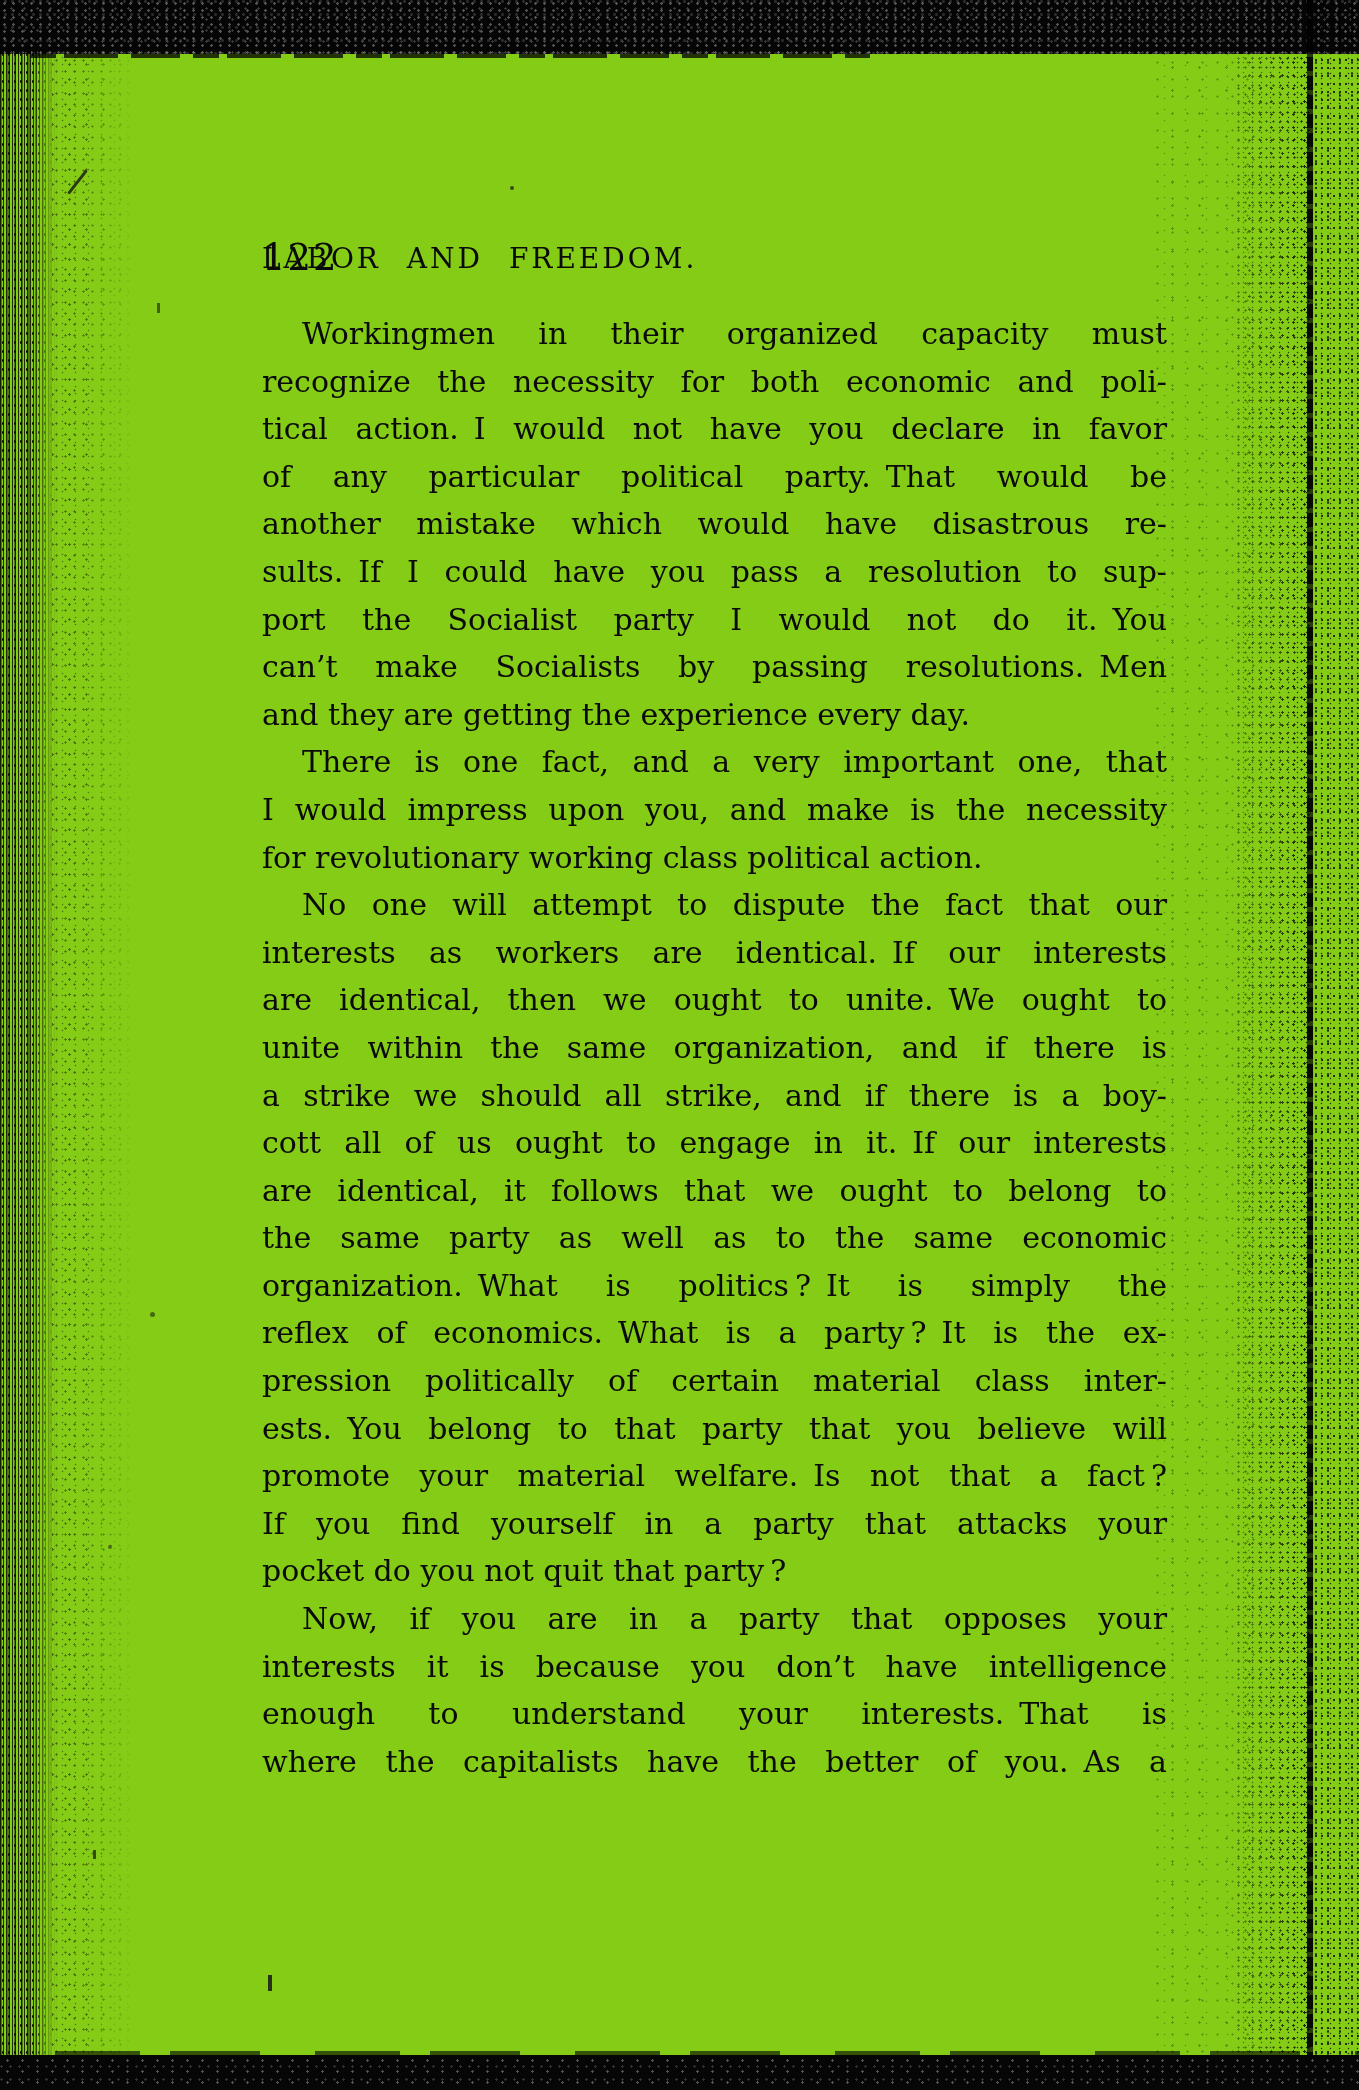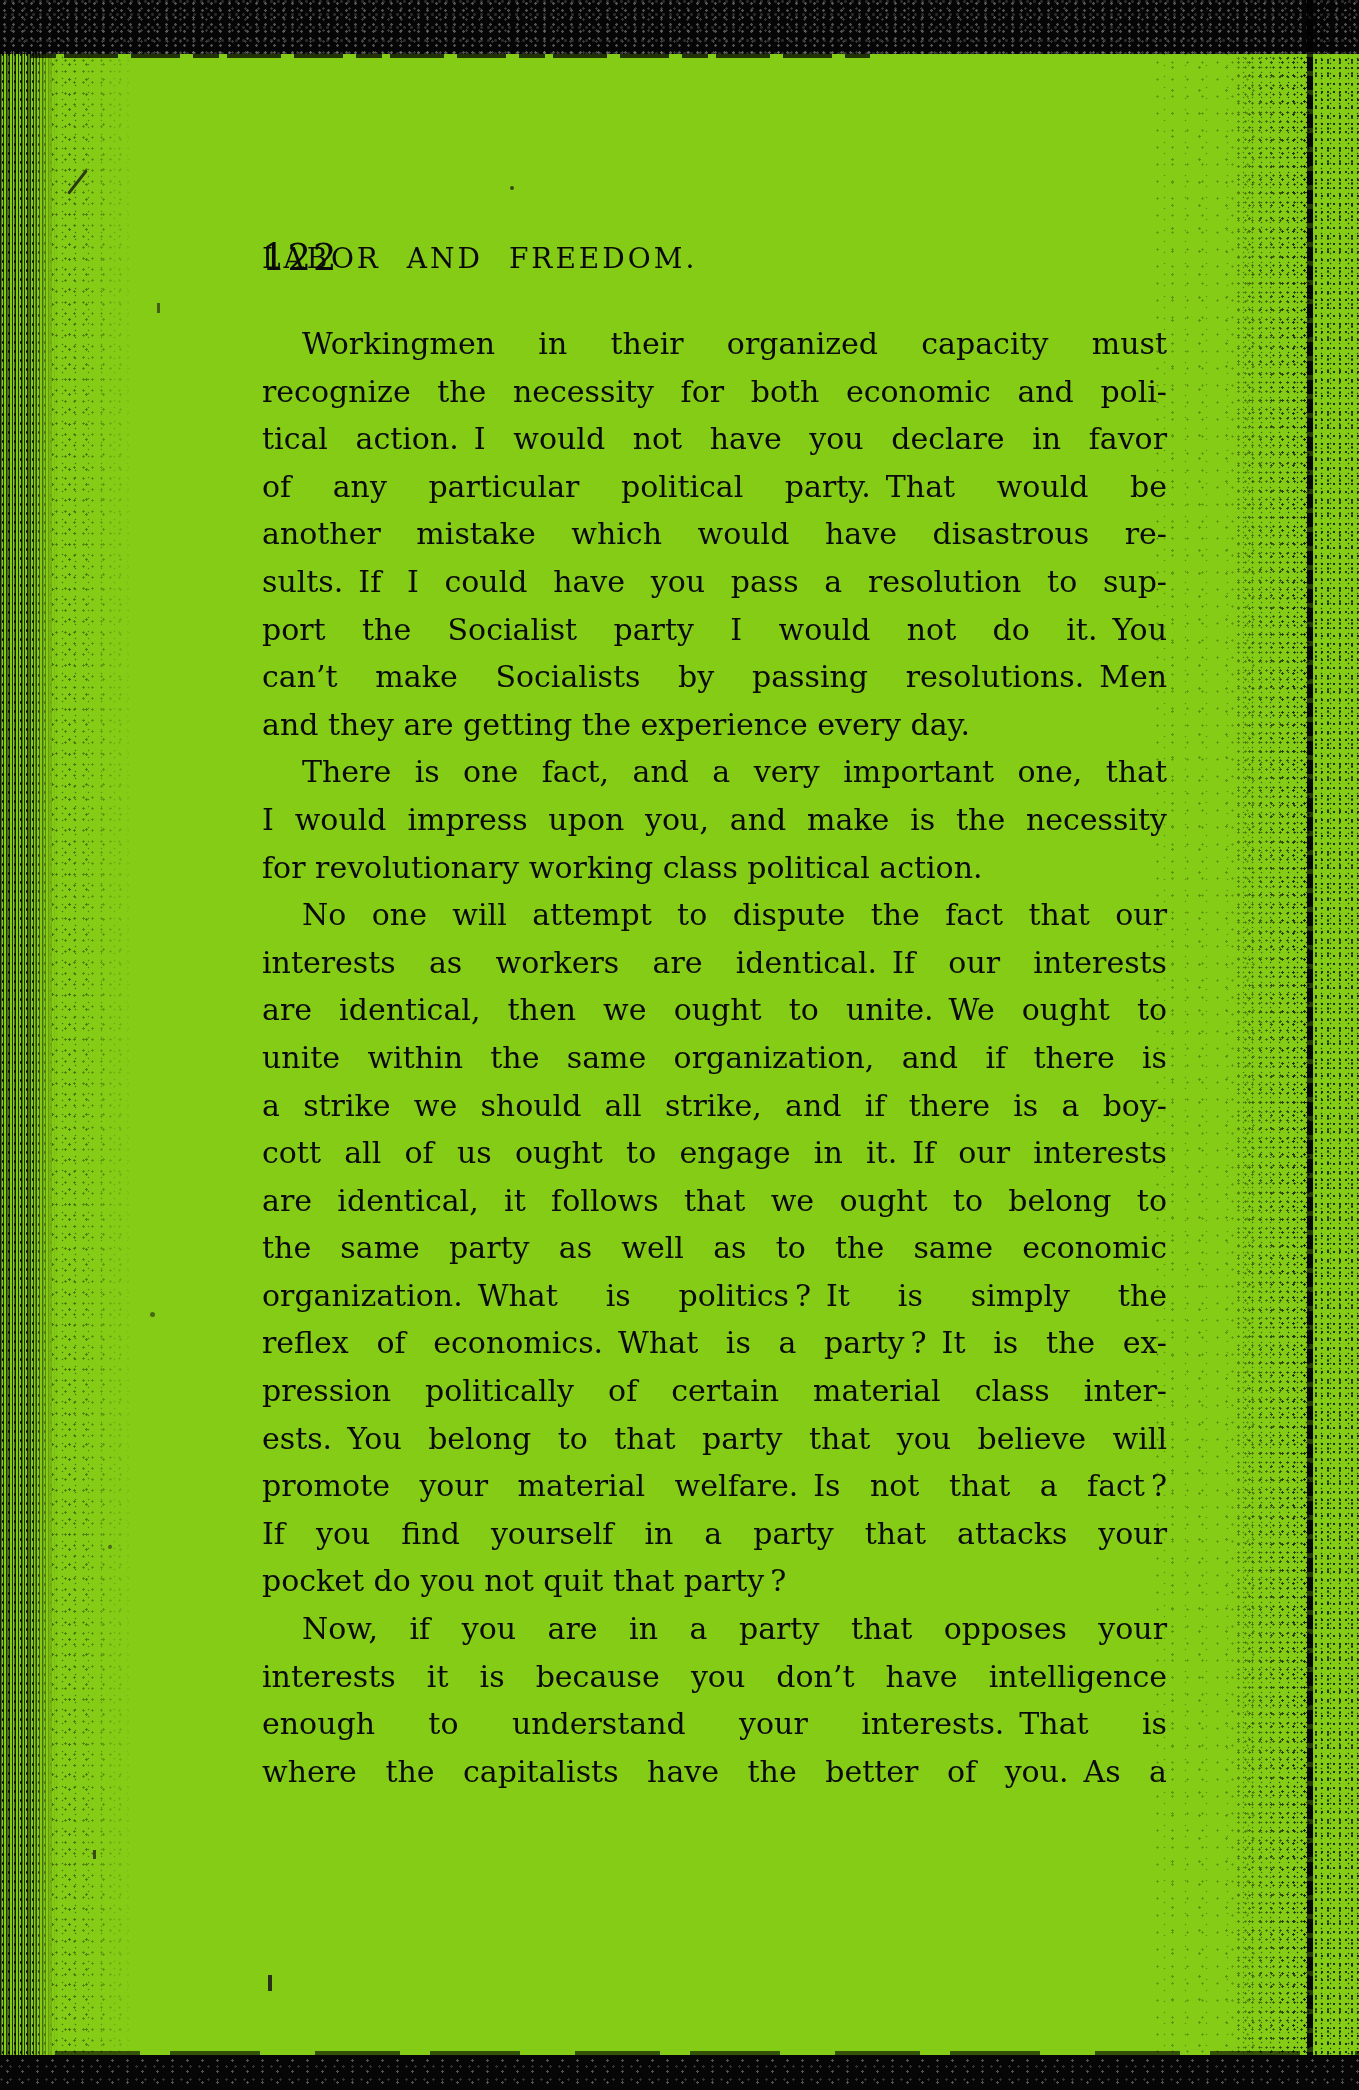--- a/index.html
+++ b/index.html
@@ -32,21 +32,21 @@
     line-height: 1;
     letter-spacing: 3px;
     word-spacing: 14px;
     white-space: nowrap;
   }
 
   
   .body-text {
     position: absolute;
     left: 262px;
-    top: 320px;
+    top: 310px;
     width: 905px;
   }
   .line {
     font-size: 30px;
     line-height: 47.6px;
     height: 47.6px;
     text-align: justify;
     text-align-last: justify;
     overflow: visible;
     white-space: normal;

